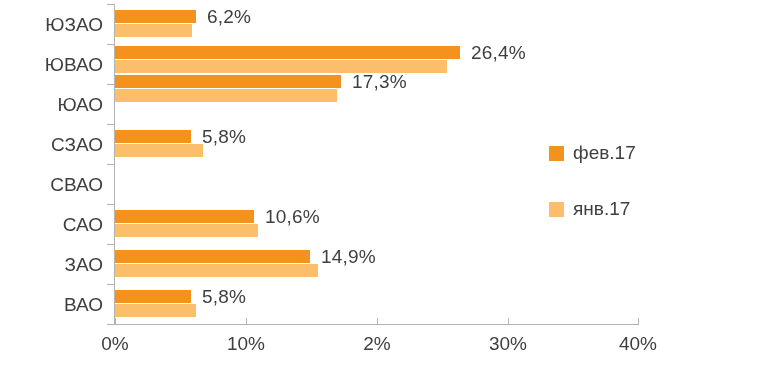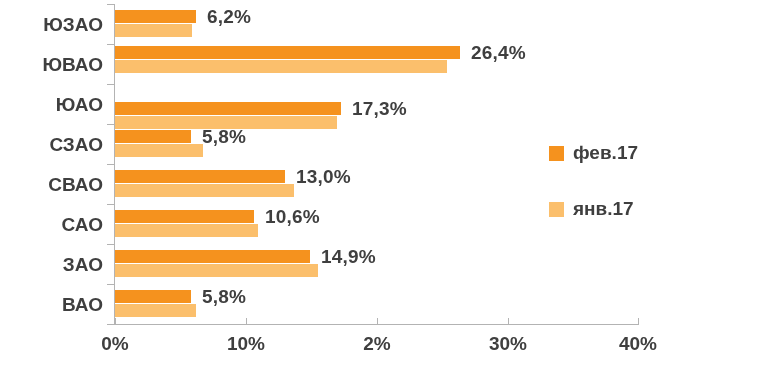--- a/index.html
+++ b/index.html
@@ -15,21 +15,20 @@
     overflow: hidden;
     position: relative;
   }
 
   #chart-root {
     position: absolute;
     left: 0;
     top: 0;
     width: 686px;
     height: 391px;
-    font-weight: bold;
   }
 
   
   .plot-area {
     position: absolute;
     left: 115px;
     top: 4px;
     width: 523px;   
     height: 320px;
   }
@@ -183,37 +182,32 @@
       <div class="bar jan" style="width:77px;"></div>
       <div class="bar-label" style="left:92px;">6,2%</div>
     </div>
 
     <div class="cat-row" style="top:36px;">
       <div class="bar feb" style="width:345px;"></div>
       <div class="bar jan" style="width:332px;"></div>
       <div class="bar-label" style="left:356px;">26,4%</div>
     </div>
 
-    <div class="cat-row" style="top:92px;">
+    <div class="cat-row" style="top:65px;">
       <div class="bar feb" style="width:226px;"></div>
       <div class="bar jan" style="width:222px;"></div>
       <div class="bar-label" style="left:237px;">17,3%</div>
     </div>
 
     <div class="cat-row" style="top:120px;">
       <div class="bar feb" style="width:76px;"></div>
       <div class="bar jan" style="width:88px;"></div>
       <div class="bar-label" style="left:87px;">5,8%</div>
     </div>
 
-    <div class="cat-row" style="top:160px;">
-      <div class="bar feb" style="width:170px;"></div>
-      <div class="bar jan" style="width:179px;"></div>
-      <div class="bar-label" style="left:181px;">13,0%</div>
-    </div>
 
     <div class="cat-row" style="top:200px;">
       <div class="bar feb" style="width:139px;"></div>
       <div class="bar jan" style="width:143px;"></div>
       <div class="bar-label" style="left:150px;">10,6%</div>
     </div>
 
     <div class="cat-row" style="top:240px;text-align:center;">
       <div class="bar feb" style="width:195px;"></div>
       <div class="bar jan" style="width:203px;"></div>

